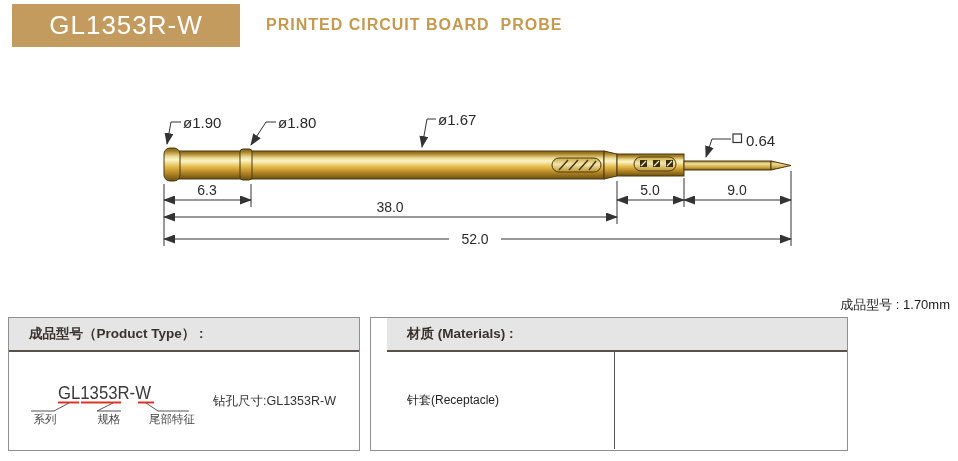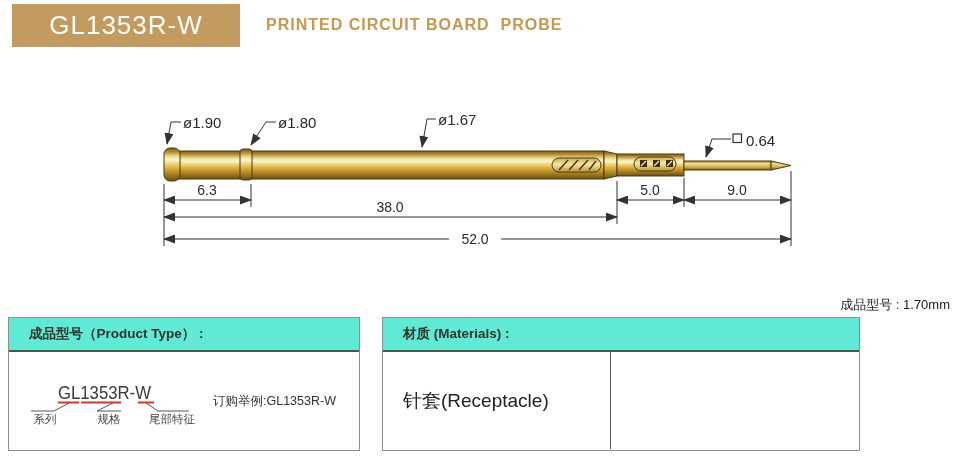--- a/index.html
+++ b/index.html
@@ -25,39 +25,39 @@
   .outline{stroke:#4a3a12;stroke-width:1;}
   .drill-note{
     position:absolute;right:8px;top:296px;font-size:13px;color:#1a1a1a;
   }
   
   .panel{
     position:absolute;top:317px;height:134px;box-sizing:border-box;
     border:1px solid #8f8f8f;background:#ffffff;
   }
   .panel-left{left:8px;width:352px;}
-  .panel-right{left:382px;width:478px;}
+  .panel-right{left:370px;width:478px;padding-left:16px;}
   .panel-header{
-    height:34px;box-sizing:border-box;background:#5eead4;
+    height:34px;box-sizing:border-box;background:#e5e5e5;
     border-bottom:2px solid #57514a;display:flex;align-items:center;
     padding-left:20px;font-size:13.5px;font-weight:bold;color:#38322a;
   }
   .panel-body{position:relative;height:97px;}
   .model-svg{position:absolute;left:0;top:0;}
   .model-big{font-size:19px;fill:#3a3a3a;font-weight:500;}
   .model-lbl{font-size:11.5px;fill:#444444;}
   .redline{stroke:#e03222;stroke-width:2;}
   .conn{stroke:#555555;stroke-width:1;}
   .order-example{
     position:absolute;left:204px;top:41px;font-size:12.5px;color:#333333;
   }
   .materials-body{display:flex;height:97px;}
   .cell-part{
     width:228px;box-sizing:border-box;border-right:1px solid #555555;
-    display:flex;align-items:center;padding-left:20px;font-size:19px;color:#222222;
+    display:flex;align-items:center;padding-left:20px;font-size:12px;color:#222222;
   }
   .cell-material{
     flex:1;display:flex;align-items:center;padding-left:24px;
     font-size:13.5px;color:#222222;
   }
 </style>
 </head>
 <body>
 
 <div class="model-badge">
@@ -178,21 +178,21 @@
       <line x1="60" y1="51" x2="45" y2="59" class="conn"></line>
       <line x1="22" y1="59" x2="45" y2="59" class="conn"></line>
       <line x1="104" y1="51" x2="88" y2="59" class="conn"></line>
       <line x1="88" y1="59" x2="112" y2="59" class="conn"></line>
       <line x1="137" y1="51" x2="149" y2="59" class="conn"></line>
       <line x1="149" y1="59" x2="180" y2="59" class="conn"></line>
       <text x="36" y="71" text-anchor="middle" class="model-lbl">系列</text>
       <text x="100" y="71" text-anchor="middle" class="model-lbl">规格</text>
       <text x="163" y="71" text-anchor="middle" class="model-lbl">尾部特征</text>
     </svg>
-    <div class="order-example">订购举例:GL1353R-W</div>
+    <div class="order-example">钻孔尺寸:GL1353R-W</div>
   </div>
 </div>
 
 <div class="panel panel-right">
   <div class="panel-header">
     <span>材质 (Materials) :</span>
   </div>
   <div class="materials-body">
     <div class="cell-part">
       <span>针套(Receptacle)</span>

